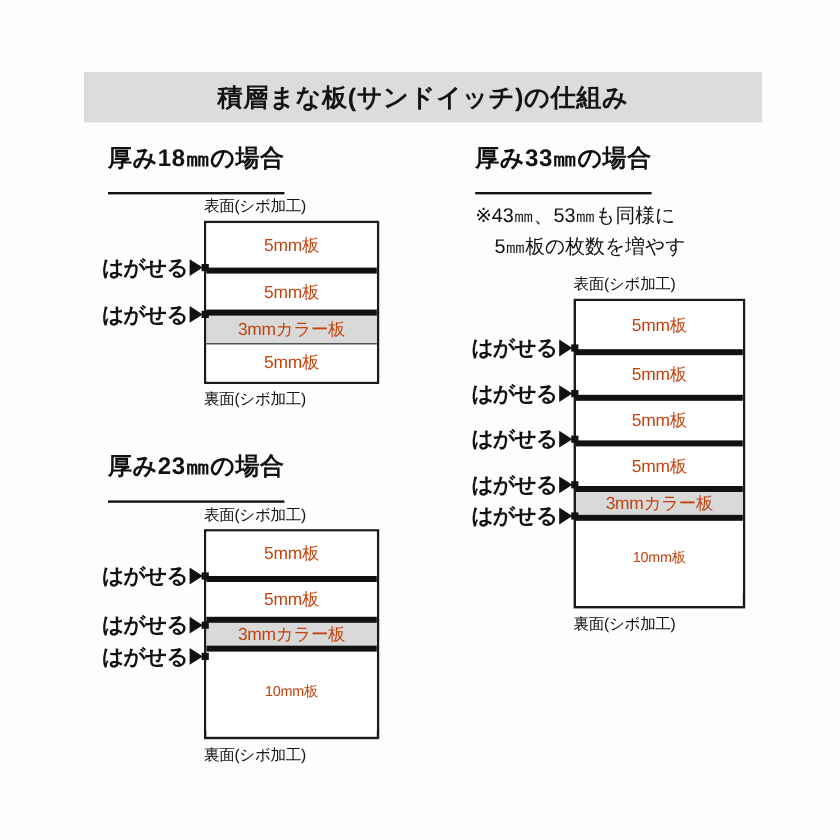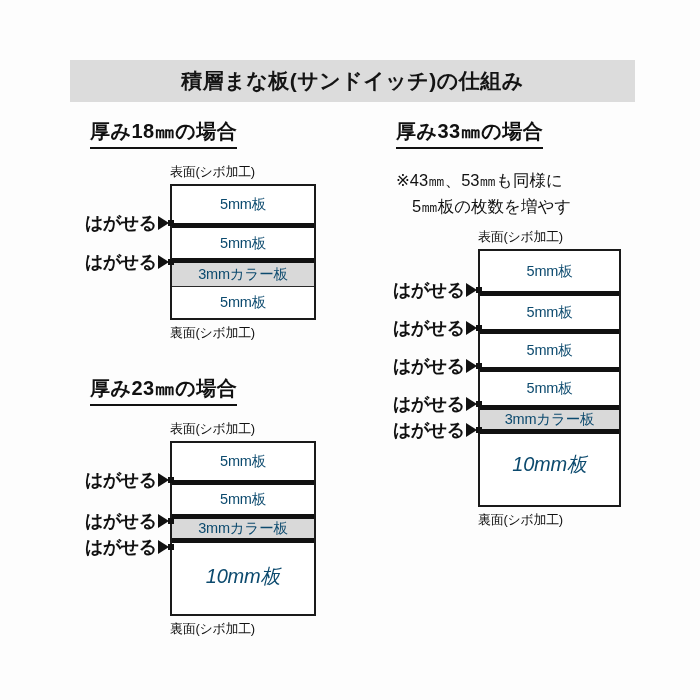--- a/index.html
+++ b/index.html
@@ -42,21 +42,21 @@
     position: absolute;
   }
   .section-heading {
     font-size: 20px;
     font-weight: bold;
     letter-spacing: 0.5px;
     color: #111111;
     white-space: nowrap;
     display: inline-block;
     border-bottom: 2px solid #111111;
-    padding-bottom: 2px;
+    padding-bottom: 15px;
   }
 
   .note {
     font-size: 16.5px;
     line-height: 1.55;
     color: #111111;
     white-space: nowrap;
   }
   .note-line2 { padding-left: 16px; text-align: center; }
 
@@ -87,25 +87,25 @@
     justify-content: center;
     background: #ffffff;
     box-sizing: border-box;
     border-top: 1px solid #2a2a2a;
   }
   .layer:first-child { border-top: none; }
   .layer.thick-top { border-top: 5px solid #111111; }
   .layer.color-board { background: #d9d9d9; }
   .layer-label {
     font-size: 14.5px;
-    color: #0c4a6e;
+    color: #c2410c;
     letter-spacing: -0.2px;
     white-space: nowrap;
   }
-  .layer-label.big { font-size: 20px; font-style: italic; }
+  .layer-label.big { font-size: 12px; }
 
   
   .peel {
     position: absolute;
     display: flex;
     align-items: center;
     white-space: nowrap;
     transform: translateY(-50%);
   }
   .peel-text {

